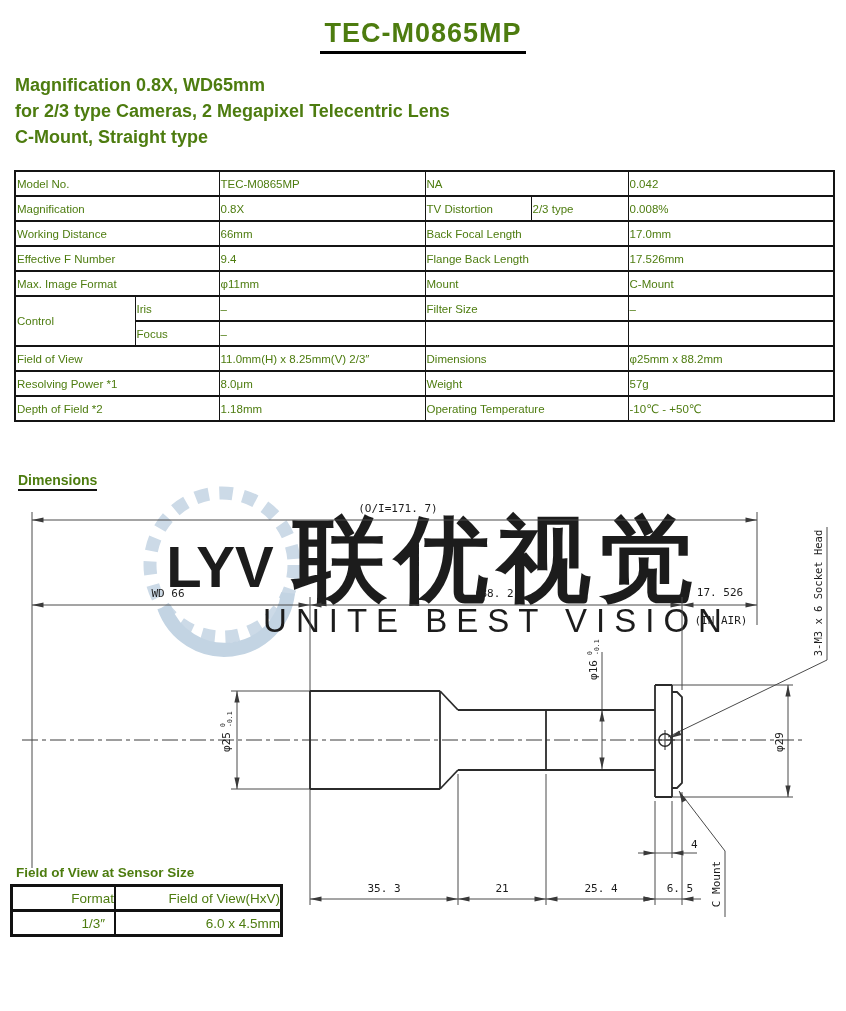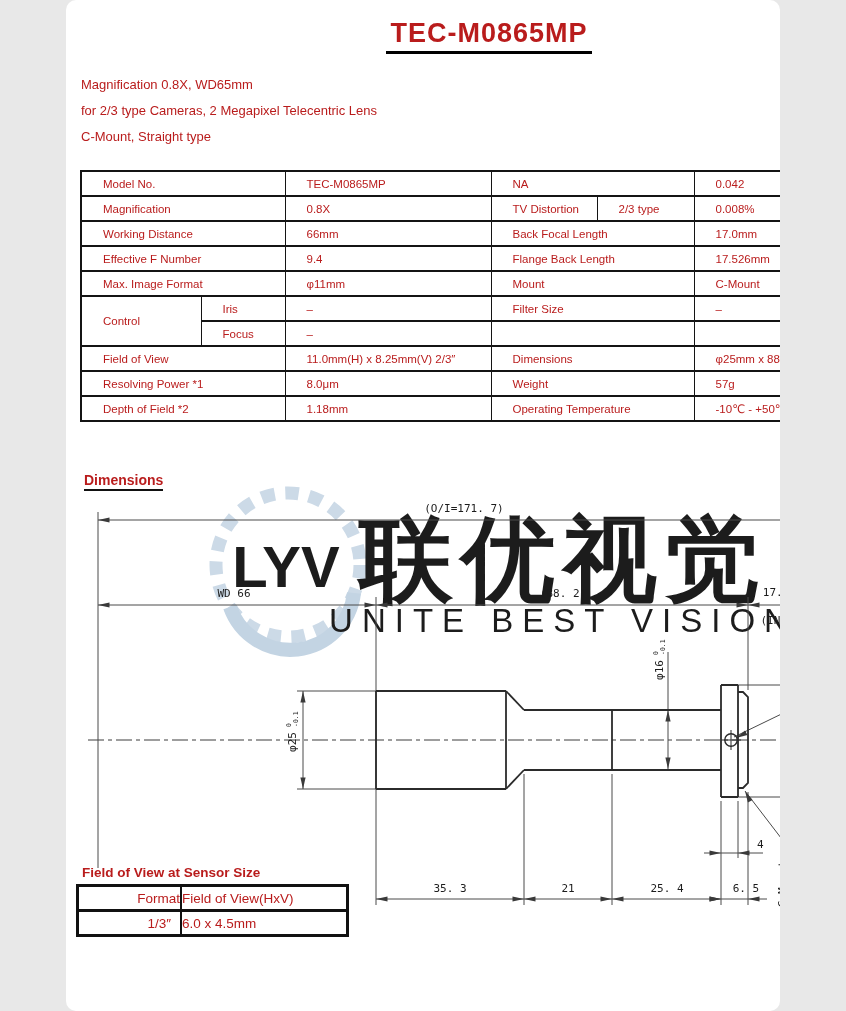--- a/index.html
+++ b/index.html
@@ -1,54 +1,54 @@
 <!DOCTYPE html>
 <html><head>
 <meta charset="utf-8">
 <style>
   html,body{margin:0;padding:0;background:#e8e8e8;}
   .canvas{
-    position:relative;width:714px;height:1011px;background:#ffffff;
-    font-family:"Liberation Sans","DejaVu Sans",sans-serif;color:#b91c1c;
-    overflow:hidden;margin:0 auto;border-radius:10px;
+    position:relative;width:846px;height:1011px;background:#ffffff;
+    font-family:"Liberation Sans","DejaVu Sans",sans-serif;color:#4d7c0f;
+    overflow:hidden;margin:0 auto;
   }
   
   .title-wrap{position:absolute;top:18px;left:0;width:846px;text-align:center;}
   .title-wrap h1{
     display:inline-block;margin:0;font-size:27px;font-weight:bold;letter-spacing:1px;
     border-bottom:3px solid #000;padding:0 4px 2px 4px;
   }
-  .subtitle{position:absolute;top:72px;left:15px;font-size:13px;font-weight:normal;line-height:26px;}
+  .subtitle{position:absolute;top:72px;left:15px;font-size:18px;font-weight:bold;line-height:26px;}
   
   table.spec{
     position:absolute;top:170px;left:14px;border-collapse:collapse;table-layout:fixed;
     width:819px;font-size:11.5px;
   }
   table.spec td{
     border:1px solid #141414;border-top-width:2px;border-bottom-width:2px;
-    height:23px;padding:0 4px 0 21px;vertical-align:middle;overflow:hidden;white-space:nowrap;margin-left:16px;
+    height:23px;padding:0 4px 0 1px;vertical-align:middle;overflow:hidden;white-space:nowrap;margin-left:16px;
   }
   table.spec{border:2px solid #141414;}
   .footnotes{position:absolute;top:422px;left:15px;font-size:11px;line-height:18px;}
   
   .dim-heading{
     position:absolute;top:472px;left:18px;font-size:14px;font-weight:bold;
     border-bottom:2px solid #111;padding-bottom:1px;
   }
   
   svg.drawing{position:absolute;top:470px;left:0;}
   svg.drawing text{font-family:"DejaVu Sans Mono","Liberation Mono",monospace;fill:#1c1c1c;}
   
   .fov{position:absolute;top:857px;left:10px;}
   .fov .fov-title{font-size:13.5px;font-weight:bold;margin:8px 0 4px 6px;}
   table.fovt{border-collapse:collapse;border:3px solid #111;font-size:13.5px;table-layout:fixed;}
   table.fovt td,table.fovt th{border:2px solid #111;height:22px;padding:0;font-weight:normal;}
   table.fovt th{border-bottom-width:3px;}
   .c-fmt{width:92px;text-align:right;padding-right:9px !important;}
-  .c-val{width:164px;text-align:left;}
+  .c-val{width:164px;text-align:right;}
   th.c-fmt{padding-right:0 !important;}
 </style>
 </head>
 <body>
 
 <div class="canvas">
 
   <div class="title-wrap">
     <h1>TEC-M0865MP</h1>
   </div>

